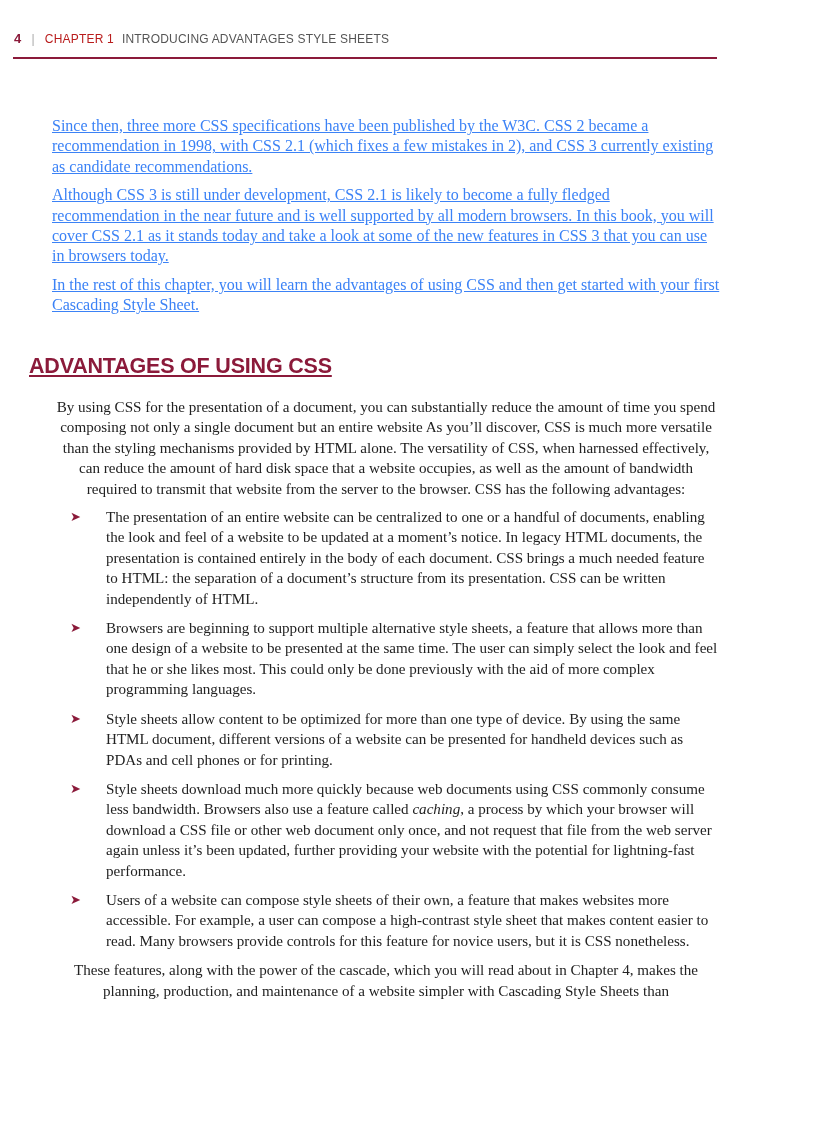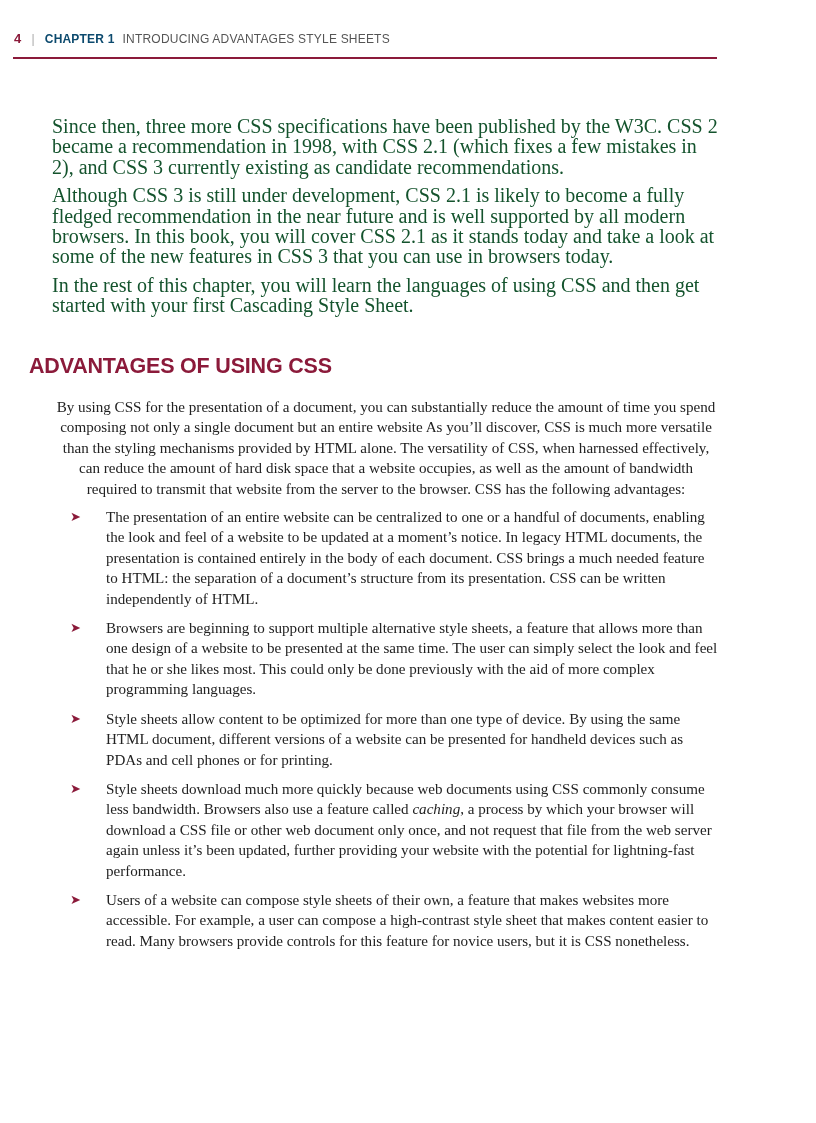--- a/index.html
+++ b/index.html
@@ -4,35 +4,36 @@
 <style>
   html, body { margin: 0; padding: 0; background: #ffffff; }
   body { width: 816px; height: 1123px; position: relative; overflow: hidden; }
   .page-header {
     position: absolute; left: 14px; top: 31px; width: 703px;
     font-family: "Liberation Sans", sans-serif; font-size: 12px; color: #555;
     letter-spacing: 0.2px;
   }
   .page-num { color: #8b1a3a; font-weight: bold; font-size: 13px; }
   .sep { color: #aaa; margin: 0 10px; }
-  .chapter-label { font-weight: bold; color: #0c4a6e; margin-right: 8px; }
+  .chapter-label { font-weight: normal; color: #b91c1c; margin-right: 8px; }
   .rule {
     position: absolute; left: 13px; top: 57px; width: 704px; height: 2px;
     background: #8b1a3a;
   }
   .content {
     position: absolute; left: 52px; top: 116px; width: 668px;
-    font-family: "Liberation Serif", serif; font-size: 20px; line-height: 20.4px;
-    color: #14532d;
+    font-family: "Liberation Serif", serif; font-size: 16px; line-height: 20.4px;
+    color: #3b82f6;
+    text-decoration: underline;
   }
   .content p { margin: 0 0 8px 0; }
   h2.section-heading {
     position: absolute; left: 29px; top: 354px; margin: 0;
     font-family: "Liberation Sans", sans-serif; font-weight: bold; font-size: 21.5px;
-    color: #8b1a3a; letter-spacing: -0.2px;
+    color: #8b1a3a; letter-spacing: -0.2px; text-decoration: underline;
   }
   .content2 {
     position: absolute; left: 52px; top: 397px; width: 668px;
     font-family: "Liberation Serif", serif; font-size: 15.1px; line-height: 20.4px;
     color: #222;
   }
   .content2 p { margin: 0 0 8px 0; text-align: center; }
   ul.adv-list { list-style: none; margin: 0 0 8px 0; padding: 0; }
   ul.adv-list li { position: relative; padding-left: 54px; margin-bottom: 9px; }
   .bullet {
@@ -44,21 +45,21 @@
 <body>
 
 <div class="page-header">
   <span class="page-num">4</span><span class="sep">|</span><span class="chapter-label">CHAPTER 1</span><span>INTRODUCING ADVANTAGES STYLE SHEETS</span>
 </div>
 <div class="rule"></div>
 
 <div class="content">
   <p>Since then, three more CSS specifications have been published by the W3C. CSS 2 became a recommendation in 1998, with CSS 2.1 (which fixes a few mistakes in 2), and CSS 3 currently existing as candidate recommendations.</p>
   <p>Although CSS 3 is still under development, CSS 2.1 is likely to become a fully fledged recommendation in the near future and is well supported by all modern browsers. In this book, you will cover CSS 2.1 as it stands today and take a look at some of the new features in CSS 3 that you can use in browsers today.</p>
-  <p>In the rest of this chapter, you will learn the languages of using CSS and then  get started with your first Cascading Style Sheet.</p>
+  <p>In the rest of this chapter, you will learn the advantages of using CSS and then  get started with your first Cascading Style Sheet.</p>
 </div>
 
 <h2 class="section-heading">ADVANTAGES OF USING CSS</h2>
 
 <div class="content2">
   <p>By using CSS for the presentation of a document, you can substantially reduce the amount of time you spend composing not only a single document but an entire website As you’ll discover, CSS is much more versatile than the styling mechanisms provided by HTML alone. The versatility of CSS, when harnessed effectively, can reduce the amount of hard disk space that a website occupies, as well as the amount of bandwidth required to transmit that website from the server to the browser. CSS has the following advantages:</p>
   <ul class="adv-list">
     <li>
       <span class="bullet">➤</span>
       <span>The presentation of an entire website can be centralized to one or a handful of documents, enabling the look and feel of a website to be updated at a moment’s notice. In legacy HTML documents, the presentation is contained entirely in the body of each document. CSS brings a much needed feature to HTML: the separation of a document’s structure from its presentation. CSS can be written independently of HTML.</span>
@@ -73,13 +74,14 @@
     </li>
     <li>
       <span class="bullet">➤</span>
       <span>Style sheets download much more quickly because web documents using CSS commonly consume less bandwidth. Browsers also use a feature called </span><em>caching</em><span>, a process by which your browser will download a CSS file or other web document only once, and not request that file from the web server again unless it’s been updated, further providing your website with the potential for lightning-fast performance.</span>
     </li>
     <li>
       <span class="bullet">➤</span>
       <span>Users of a website can compose style sheets of their own, a feature that makes websites more accessible. For example, a user can compose a high-contrast style sheet that makes content easier to read. Many browsers provide controls for this feature for novice users, but it is CSS nonetheless.</span>
     </li>
   </ul>
+  <p>These features, along with the power of the cascade, which you will read about in Chapter 4, makes the planning, production, and maintenance of a website simpler with Cascading Style Sheets than</p>
 </div>
 
 </body></html>

